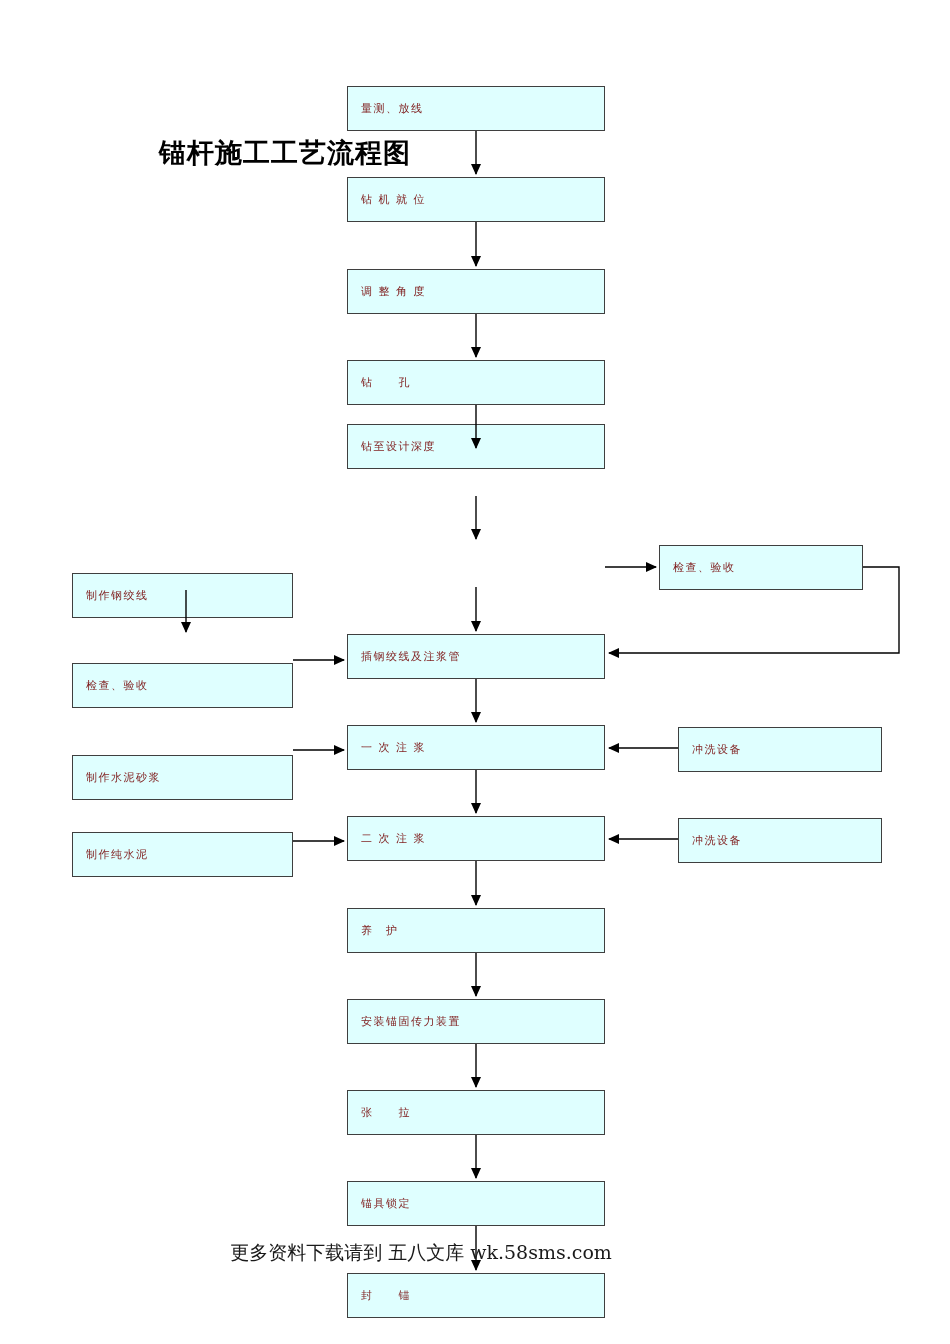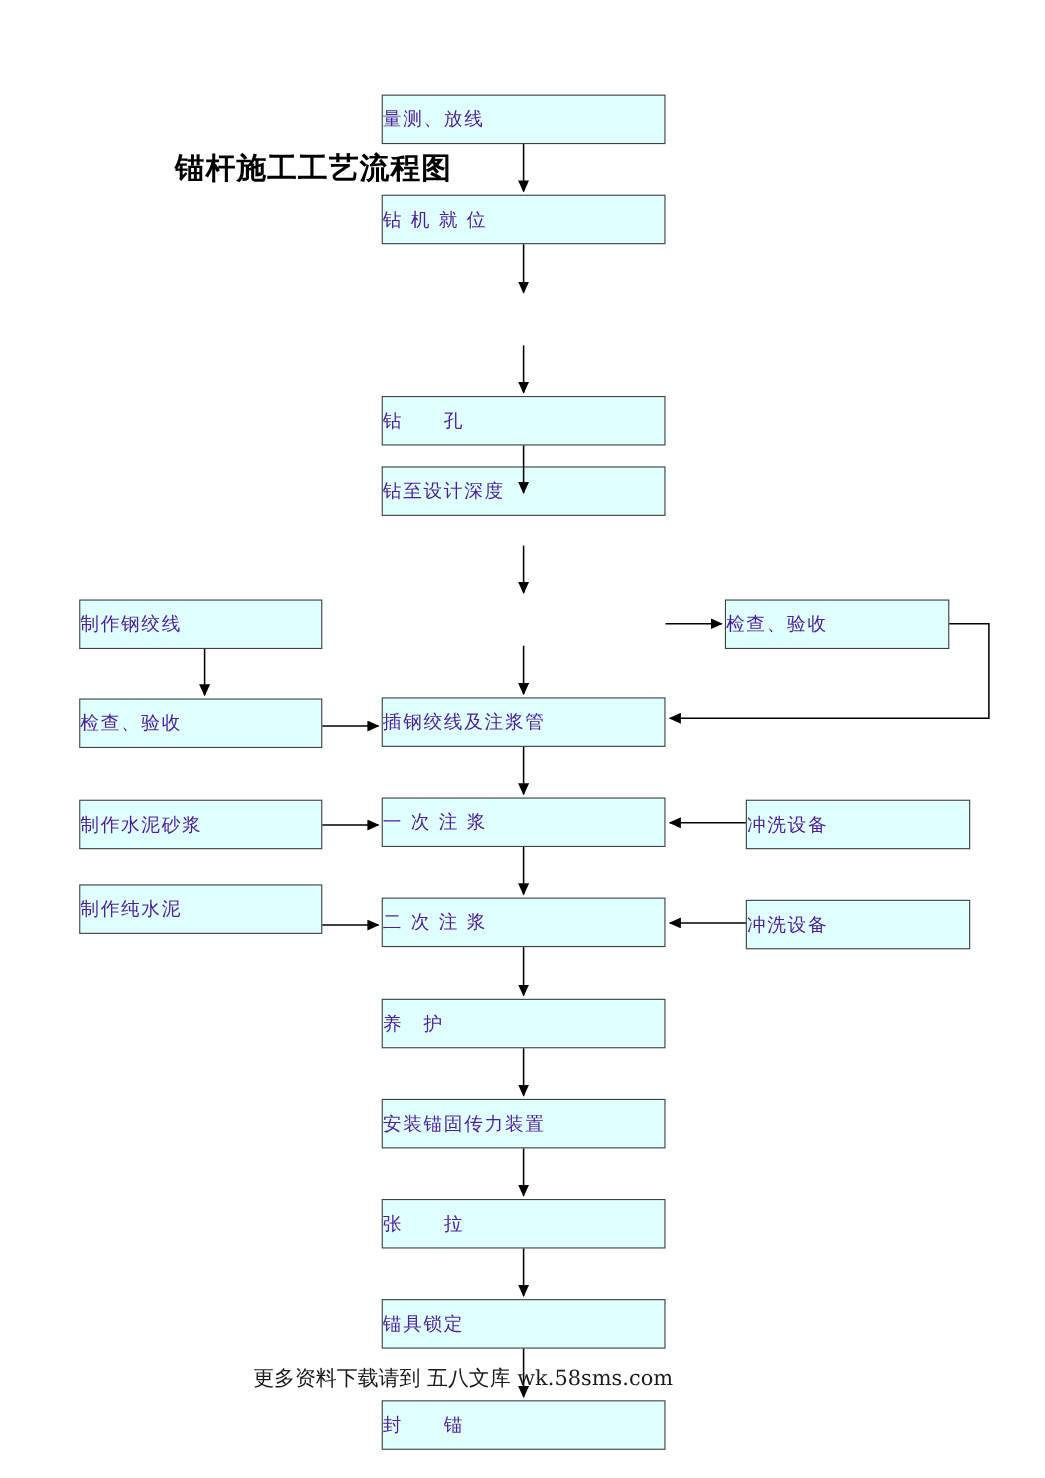--- a/index.html
+++ b/index.html
@@ -3,26 +3,26 @@
 <meta charset="utf-8">
 <style>
   html,body { margin:0; padding:0; background:#ffffff; }
   .canvas {
     position:relative; width:950px; height:1344px; background:#ffffff;
     font-family:"DejaVu Serif","Liberation Serif",serif; overflow:hidden;
   }
   .box {
     position:absolute; box-sizing:border-box;
     background:#DFFFFF; border:1.5px solid #3f3f3f;
-    display:flex; align-items:center; 
-    font-size:17px; color:#4c1d95; letter-spacing:1.5px; white-space:pre;
+    display:flex; align-items:center; padding-left:13px;
+    font-size:11px; color:#7f1d1d; letter-spacing:1.5px; white-space:pre;
     z-index:1;
   }
   .main-box { left:347px; width:258px; height:45px; }
-  .side-box-l { left:72px; width:221px; height:45px; }
+  .side-box-l { left:72px; width:221px; height:45px;margin-top:28px; }
   .side-box-r { width:204px; height:45px; }
   .title {
     position:absolute; left:144px; top:135px; z-index:3;
     font-family:"DejaVu Sans","Liberation Sans",sans-serif;
     font-weight:bold; font-size:27px; color:#000; letter-spacing:1px;margin-left:15px;
   }
   .footer {
     position:absolute; left:0; top:1240px; width:842px; z-index:3;
     text-align:center; font-size:19px; color:#1a1a1a;
     font-family:"DejaVu Serif","Liberation Serif",serif;
@@ -31,20 +31,21 @@
 </style>
 </head>
 <body>
 
 <div class="canvas">
 
   <div class="title">锚杆施工工艺流程图</div>
 
   <div class="box main-box" style="top:86px"><span>量测、放线</span></div>
   <div class="box main-box" style="top:177px"><span>钻 机 就 位</span></div>
+  <div class="box main-box" style="top:269px"><span>调 整 角 度</span></div>
   <div class="box main-box" style="top:360px"><span>钻　　孔</span></div>
   <div class="box main-box" style="top:424px"><span>钻至设计深度</span></div>
   <div class="box main-box" style="top:725px"><span>一 次 注 浆</span></div>
   <div class="box main-box" style="top:634px"><span>插钢绞线及注浆管</span></div>
   <div class="box main-box" style="top:816px"><span>二 次 注 浆</span></div>
   <div class="box main-box" style="top:908px"><span>养　护</span></div>
   <div class="box main-box" style="top:1090px"><span>张　　拉</span></div>
   <div class="box main-box" style="top:999px"><span>安装锚固传力装置</span></div>
   <div class="box main-box" style="top:1181px"><span>锚具锁定</span></div>
   <div class="box main-box" style="top:1273px"><span>封　　锚</span></div>

